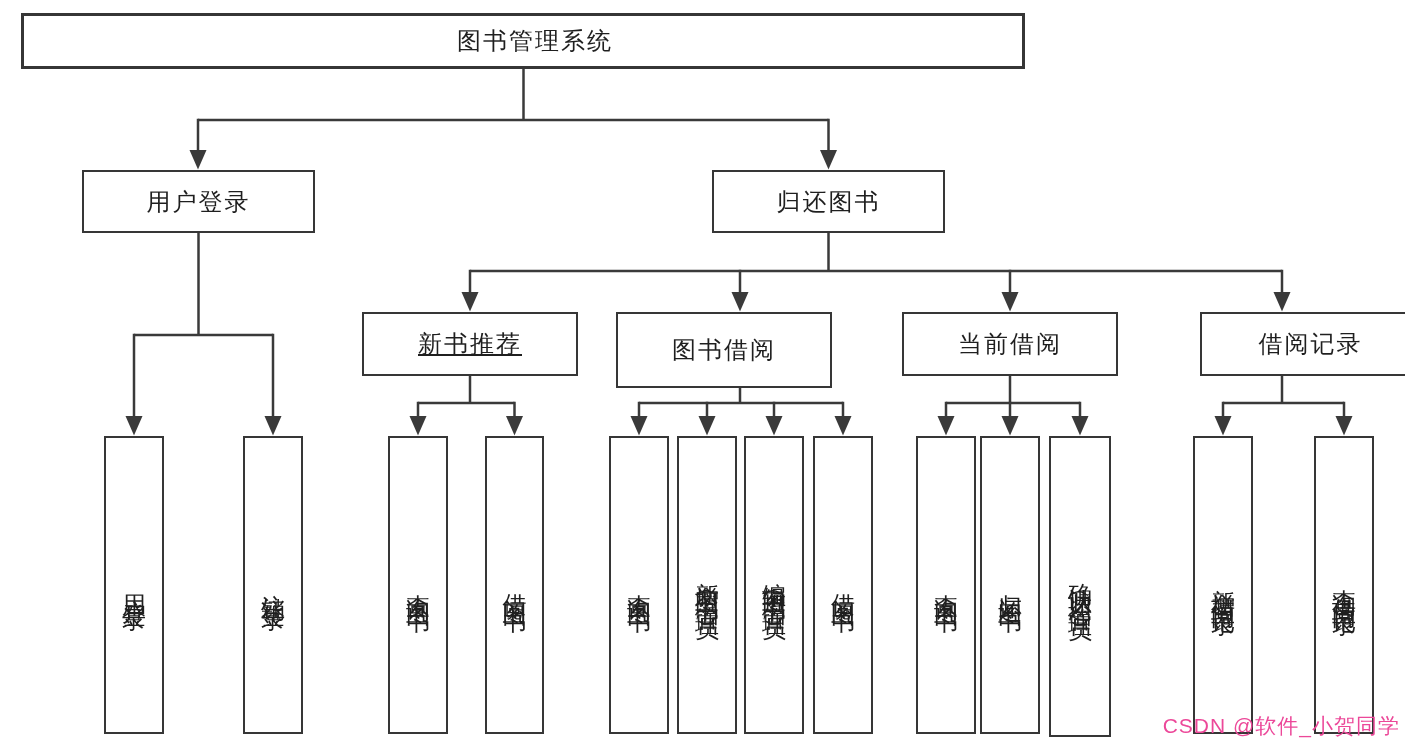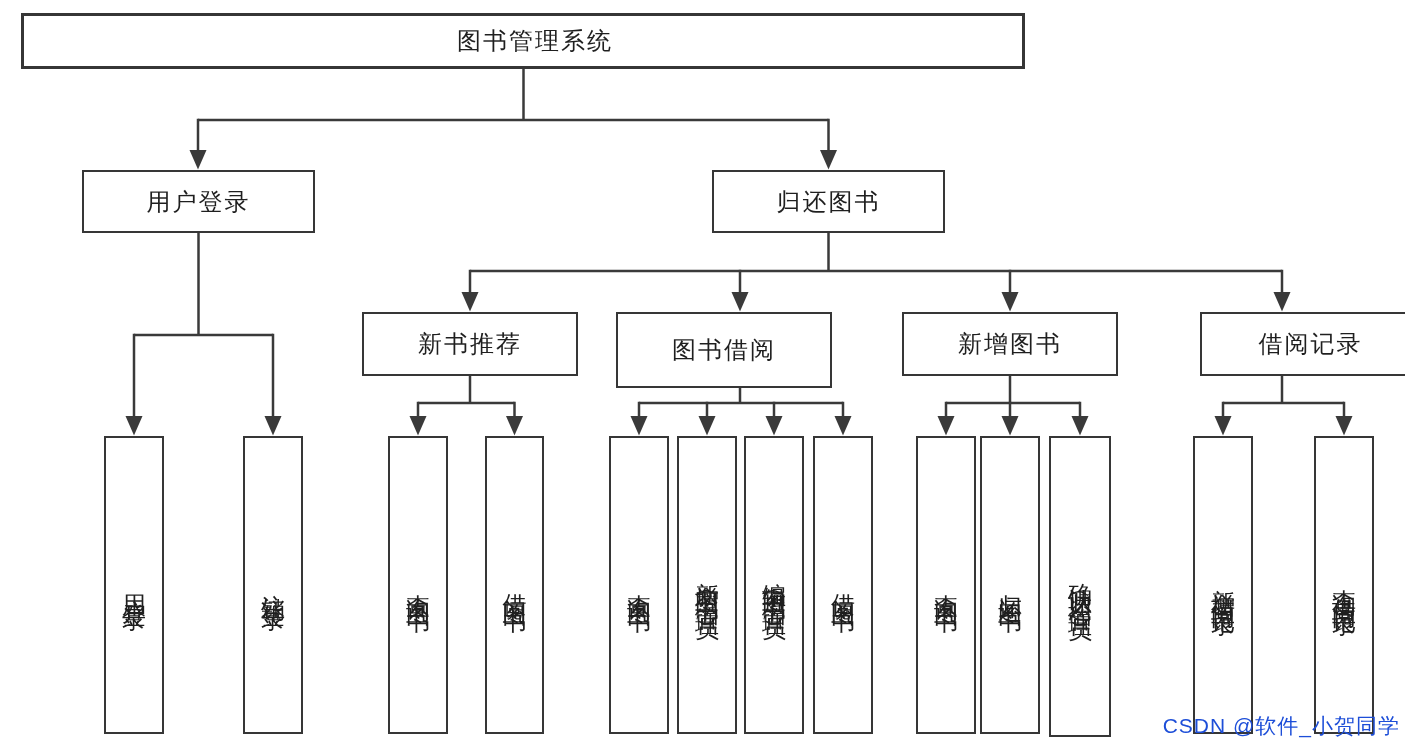--- a/index.html
+++ b/index.html
@@ -41,21 +41,21 @@
     line-height: 1.0;
     letter-spacing: 5px;
     white-space: nowrap;
   }
   .watermark {
     position: absolute;
     top: 712px;
     right: 5px;
     font-size: 21px;
     letter-spacing: 1px;
-    color: #1d4ed8;
+    color: #ec4899;
     z-index: 5;
     white-space: nowrap;
   }
 </style>
 </head>
 <body>
 
 <div id="canvas">
 
   <svg id="connectors" viewBox="0 0 1405 747" xmlns="http://www.w3.org/2000/svg">
@@ -135,28 +135,28 @@
     <span class="h-label">图书管理系统</span>
   </div>
 
   <div class="node" style="left:82px; top:170px; width:233px; height:63px;">
     <span class="h-label">用户登录</span>
   </div>
   <div class="node" style="left:712px; top:170px; width:233px; height:63px;">
     <span class="h-label">归还图书</span>
   </div>
 
-  <div class="node" style="left:362px; top:312px; width:216px; height:64px;">
+  <div class="node" style="left:362px; top:312px; width:216px; height:64px;text-decoration:underline;">
     <span class="h-label">新书推荐</span>
   </div>
   <div class="node" style="left:616px; top:312px; width:216px; height:76px;">
     <span class="h-label">图书借阅</span>
   </div>
   <div class="node" style="left:902px; top:312px; width:216px; height:64px;">
-    <span class="h-label">新增图书</span>
+    <span class="h-label">当前借阅</span>
   </div>
   <div class="node" style="left:1172px; top:312px; width:221px; height:64px;margin-left:28px;">
     <span class="h-label">借阅记录</span>
   </div>
 
   <div class="node leaf" style="left:104px; top:436px; width:60px; height:298px;">
     <span class="v-label">用户登录</span>
   </div>
   <div class="node leaf" style="left:243px; top:436px; width:60px; height:298px;">
     <span class="v-label">注销登录</span>

